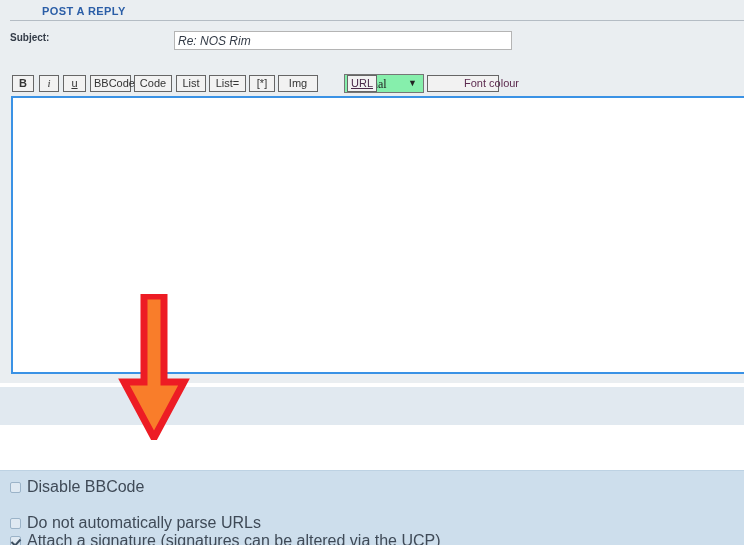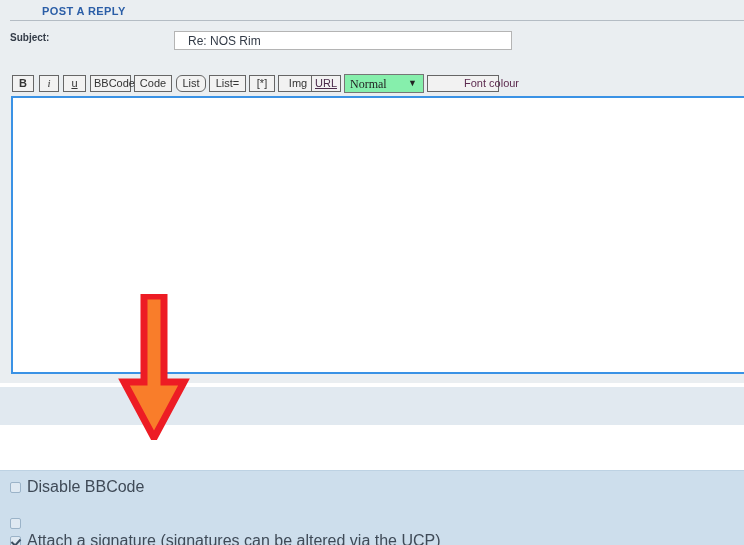--- a/index.html
+++ b/index.html
@@ -75,22 +75,23 @@
     left: 174px;
     top: 31px;
     width: 338px;
     height: 19px;
     box-sizing: border-box;
     border: 1px solid #b4b4b4;
     background: #ffffff;
     color: #333b47;
     font-family: "Liberation Sans", sans-serif;
     font-size: 12px;
-    padding: 1px 13px;
+    padding: 1px 3px;
     outline: none;
+    font-style: italic;
   }
 
   
   .toolbar {
     position: absolute;
     left: 0;
     top: 56px;
     width: 744px;
     height: 40px;
     background: #eaeef1;
@@ -107,21 +108,21 @@
     font-size: 11px;
     line-height: 15px;
     text-align: center;
     padding: 0 3px;
     cursor: pointer;
     white-space: nowrap;
   }
   .tb-btn.bold { font-weight: bold; }
   .tb-btn.ital { font-style: italic; font-family: "Liberation Serif", serif; }
   .tb-btn.undl { text-decoration: underline; }
-  .tb-btn.urlb { text-decoration: underline; color: #4a2a4a; }
+  .tb-btn.urlb { text-decoration: underline; color: #4a2a4a; margin-left: 36px; }
   .tb-btn.fontcol { color: #5d2b4f; padding-left: 36px; }
 
   .tb-select {
     position: absolute;
     top: 74px;
     left: 344px;
     width: 80px;
     height: 19px;
     box-sizing: border-box;
     border: 1px solid #767676;
@@ -312,30 +313,31 @@
 
   <svg class="arrow-anno" viewBox="0 0 72 146">
     <polygon id="arrow-poly" stroke-width="7" stroke-linejoin="miter" points="26,2 46,2 46,88 66,88 36,144 6,88 26,88" fill="#f97d2a" stroke="#ed1c24"></polygon>
   </svg>
 
 <div class="tb-btn bold" style="left: 12px; width: 22px;">B</div>
     <div class="tb-btn ital" style="left: 39px; width: 20px;">i</div>
     <div class="tb-btn undl" style="left: 63px; width: 23px;">u</div>
     <div class="tb-btn" style="left: 90px; width: 41px;">BBCode</div>
     <div class="tb-btn" style="left: 134px; width: 38px;">Code</div>
-    <div class="tb-btn" style="left: 176px; width: 30px; border-radius: 6px;">List</div>
+    <div class="tb-btn" style="left: 176px; width: 30px;">List</div>
     <div class="tb-btn" style="left: 209px; width: 37px;">List=</div>
     <div class="tb-btn" style="left: 249px; width: 26px;">[*]</div>
     <div class="tb-btn" style="left: 278px; width: 40px;">Img</div>
     <div class="tb-btn urlb" style="left: 311px; width: 30px;">URL</div>
     <div class="tb-btn fontcol" style="left: 427px; width: 72px;">Font colour</div>
     <div class="opt-row" style="top: 478px;">
       <span class="opt-box"></span>
       <span class="opt-label">Disable BBCode</span>
     </div>
     <div class="opt-row" style="top: 514px;">
       <span class="opt-box"></span>
+      <span class="opt-label">Do not automatically parse URLs</span>
     </div>
     <div class="opt-row" style="top: 532px;">
       <span class="opt-box checked"></span>
       <span class="opt-label">Attach a signature (signatures can be altered via the UCP)</span>
     </div>
   </div>
 
 </body></html>

